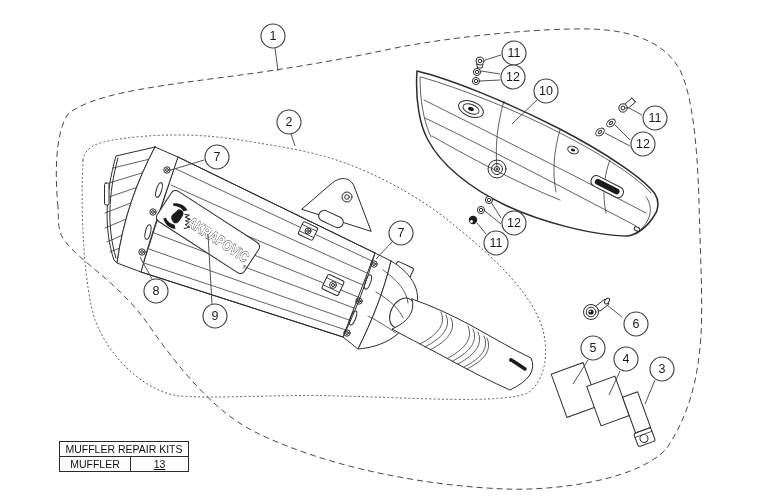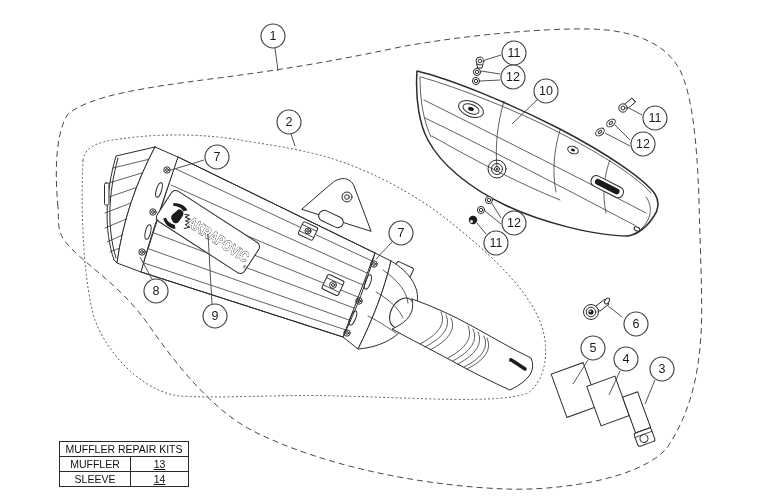--- a/index.html
+++ b/index.html
@@ -348,19 +348,15 @@
   <thead>
     <tr>
       <th colspan="2">MUFFLER REPAIR KITS</th>
     </tr>
   </thead>
   <tbody>
     <tr>
       <td class="c1">MUFFLER</td>
       <td class="c2">13</td>
     </tr>
-    <tr>
-      <td class="c1">SLEEVE</td>
-      <td class="c2">14</td>
-    </tr>
   </tbody>
 </table>
 </div>
 
 </body></html>

